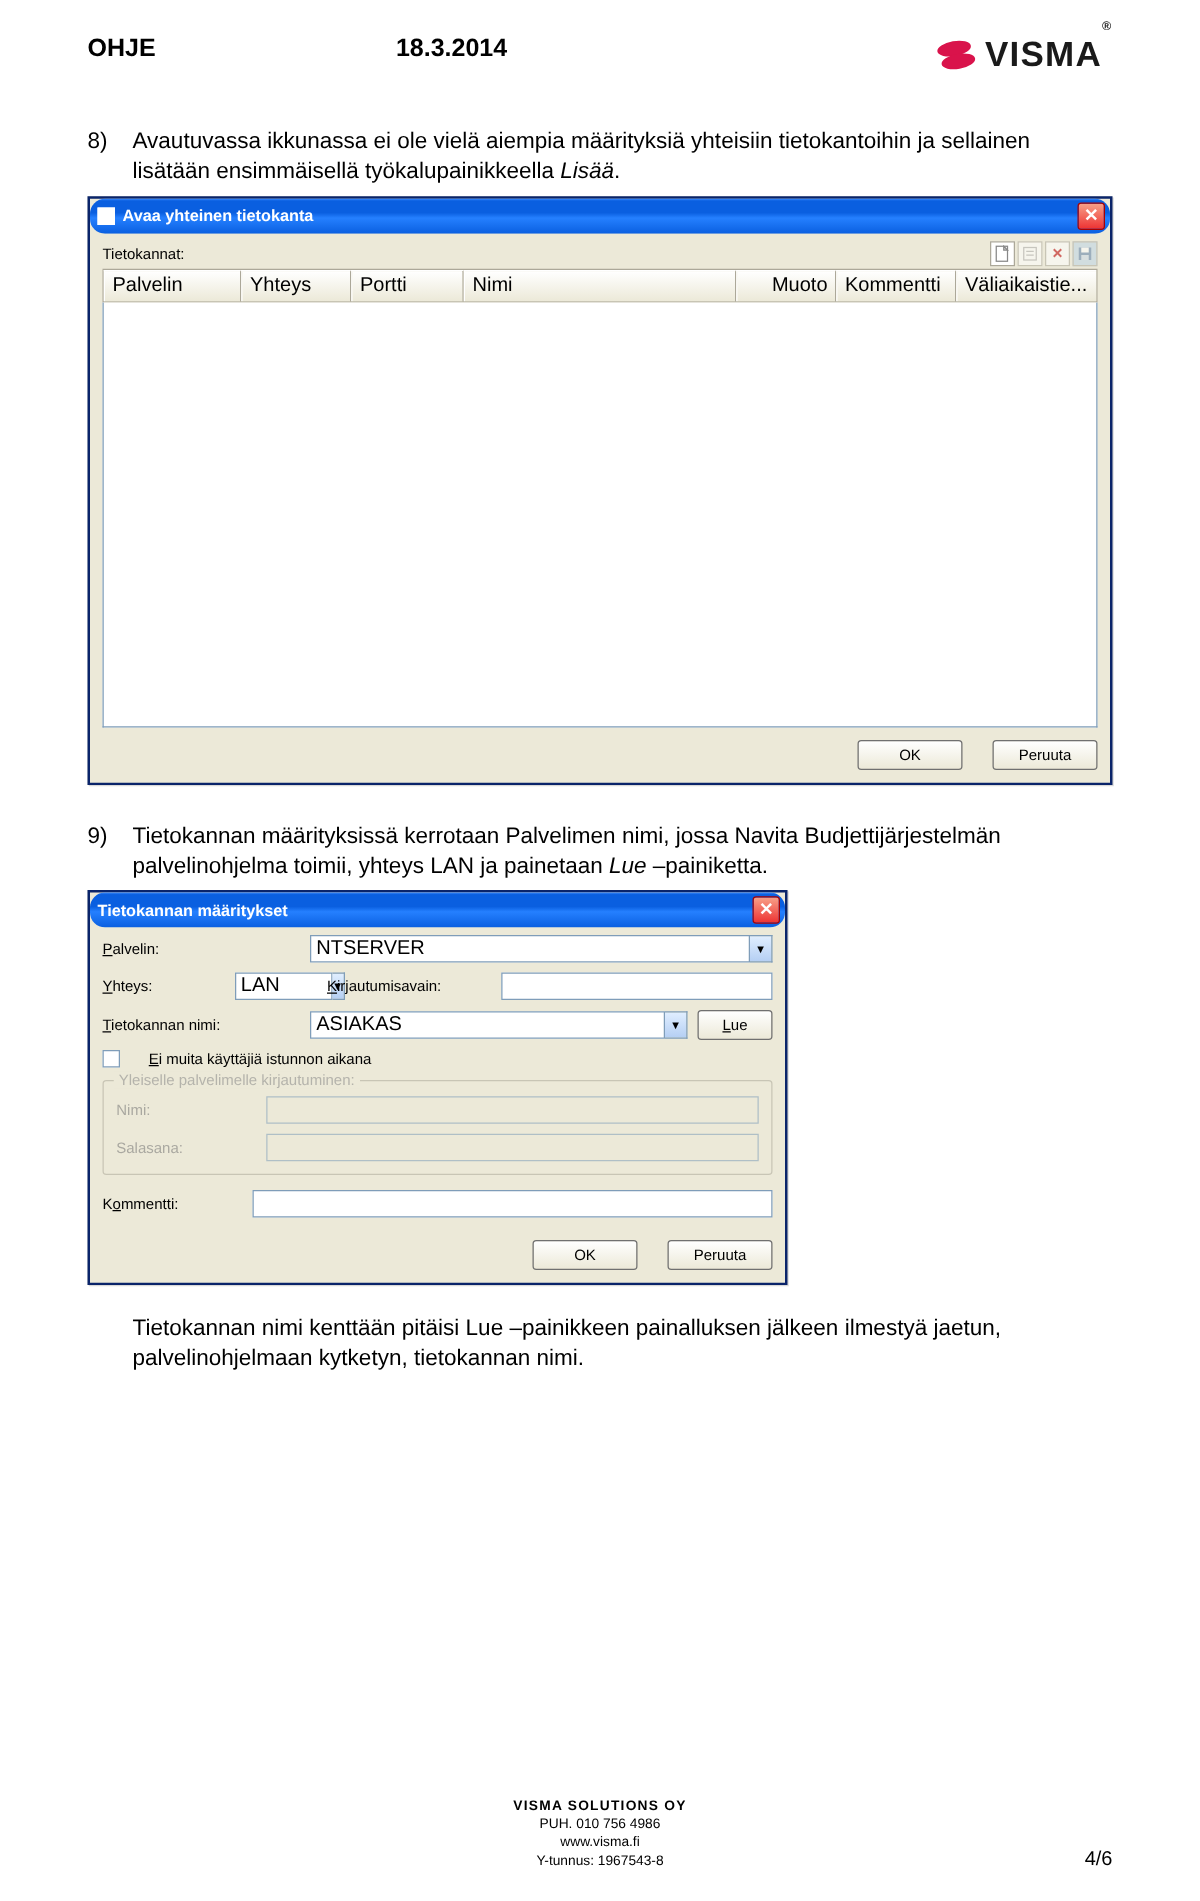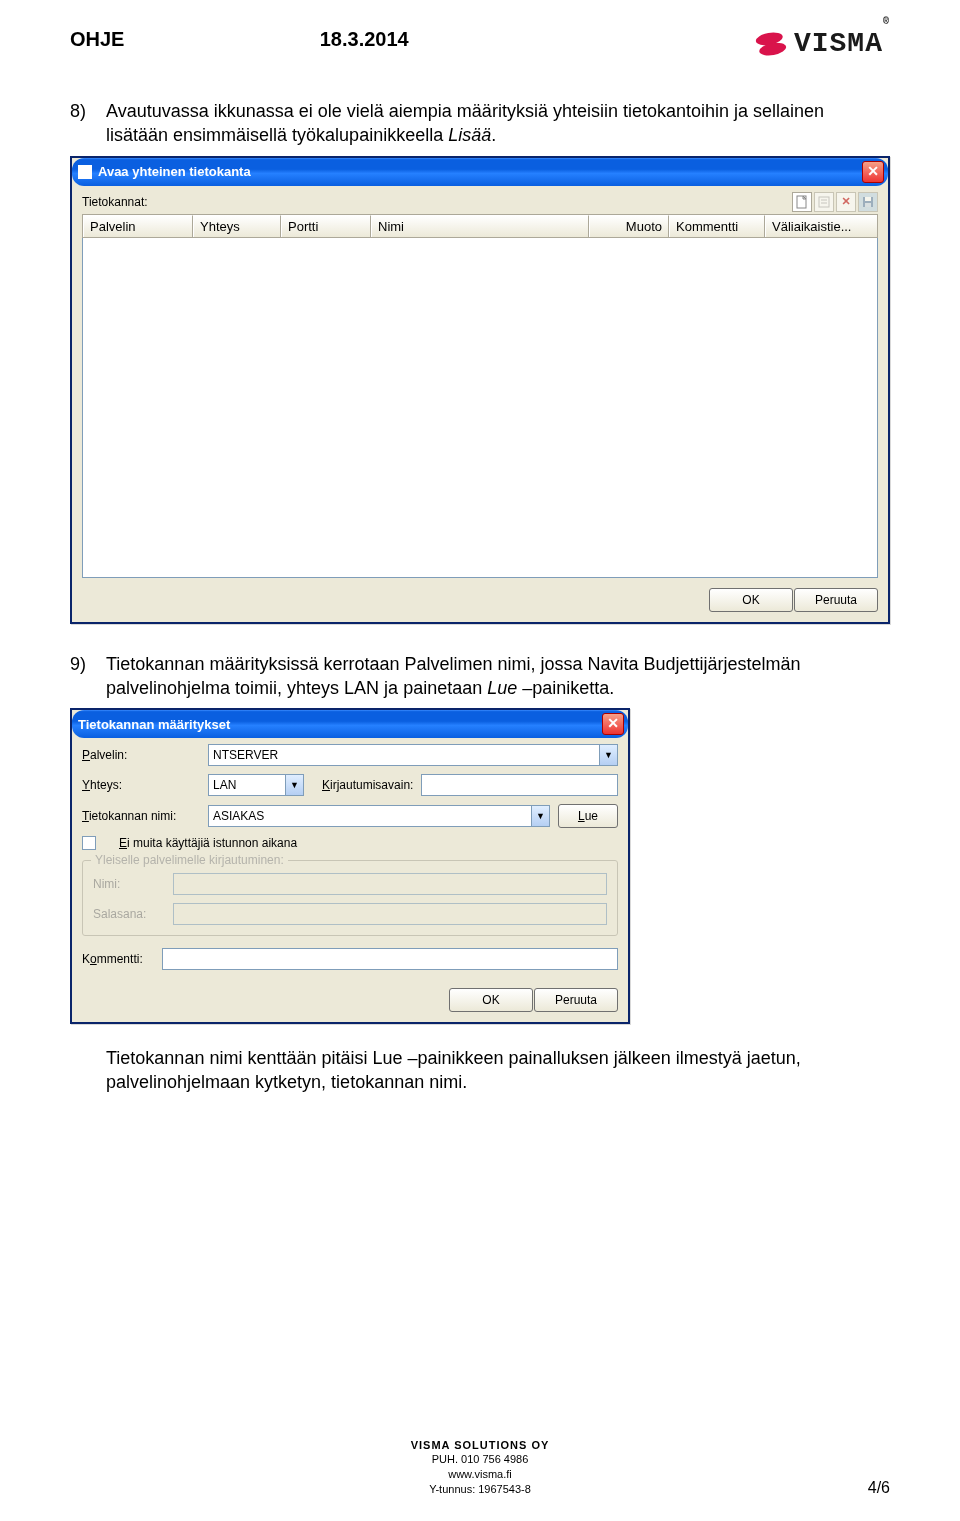--- a/index.html
+++ b/index.html
@@ -23,21 +23,20 @@
   }
   .header-left, .header-date {
     font-weight: bold;
     font-size: 20px;
   }
   .header-date { margin-left: -150px; }
   .logo {
     display: flex;
     align-items: center;
     gap: 6px;
-    font-family: Liberation Mono, monospace;
   }
   .logo-mark {
     width: 34px; height: 28px; position: relative;
   }
   .logo-mark svg { width: 100%; height: 100%; }
   .logo-text {
     font-size: 28px;
     font-weight: 900;
     letter-spacing: 1px;
     color: #1a1a1a;
@@ -124,21 +123,21 @@
 
   .grid-head {
     display: flex;
     background: #ECE9D8;
     border: 1px solid #aca899;
   }
   .grid-head .col {
     border-right: 1px solid #aca899;
     background: linear-gradient(to bottom, #fff, #ECE9D8);
     padding: 3px 6px;
-    font-size: 13px;
+    font-size: 16px;
     border-top: 1px solid #fff;
     border-left: 1px solid #fff;
   }
   .grid-head .col:last-child { border-right: none; }
   .col.c1 { width: 110px; }
   .col.c2 { width: 88px; }
   .col.c3 { width: 90px; }
   .col.c4 { width: 218px; }
   .col.c5 { width: 80px; text-align: right; }
   .col.c6 { width: 96px; }
@@ -147,21 +146,21 @@
   .listbox {
     border: 1px solid #7F9DB9;
     border-top: none;
     background: #fff;
     height: 340px;
   }
 
   .btn-row {
     display: flex;
     justify-content: flex-end;
-    gap: 1px;
+    gap: 24px;
     padding-top: 10px;
   }
   .xp-btn {
     min-width: 84px;
     height: 24px;
     background: linear-gradient(to bottom, #fff, #ECE9D8);
     border: 1px solid #707070;
     border-radius: 3px;
     font-size: 12px;
     font-family: Tahoma, Arial;
@@ -180,23 +179,24 @@
   .form-label {
     width: 118px;
     font-size: 12px;
   }
   .form-label.short { width: auto; margin-left: 10px; }
   .underline { text-decoration: underline; }
   .xp-input {
     border: 1px solid #7F9DB9;
     background: #fff;
     height: 22px;
-    font-size: 12px;
+    font-size: 16px;
     padding: 2px 4px;
     font-family: Tahoma, Arial;
+    margin-left: 40px;
   }
   .combo {
     display: flex;
     align-items: stretch;
   }
   .combo .xp-input { flex: 1; }
   .combo-btn {
     width: 18px;
     background: linear-gradient(to bottom, #e0eeff, #b5cff3);
     border: 1px solid #7F9DB9;

